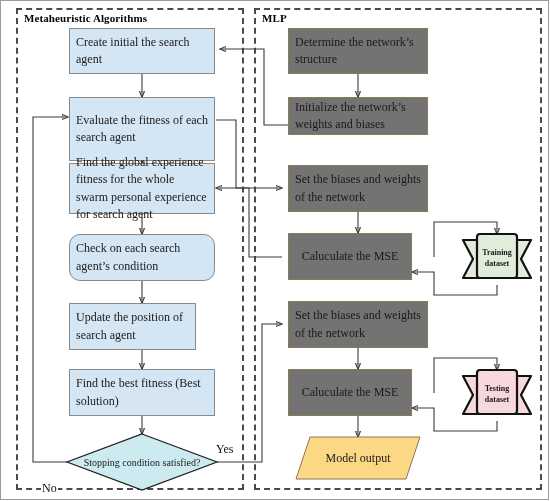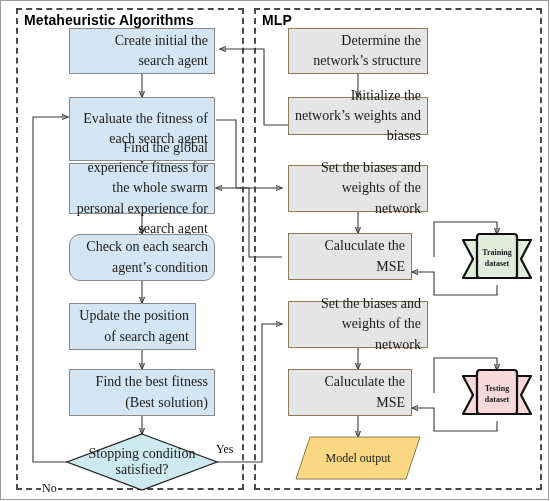--- a/index.html
+++ b/index.html
@@ -26,56 +26,56 @@
   
   .group{
     position:absolute;
     border:2px dashed #4a4a4a;
     box-sizing:border-box;
     background:transparent;
   }
   .group-title{
     position:absolute;
     font-weight:bold;
-    font-size:14px;
+    font-size:11px;
     color:#000;
     letter-spacing:.1px;
     white-space:nowrap;
-    font-family:Liberation Sans, sans-serif;
+    font-family:Liberation Serif, serif;
   }
   
   .node{
     position:absolute;
     box-sizing:border-box;
     display:flex;
     align-items:center;
     justify-content:center;
-    text-align:right;
-    font-size:14px;
+    text-align:left;
+    font-size:12px;
     line-height:1.45;
     color:#1a1a1a;
     padding:2px 6px;
     font-family:"Liberation Serif","DejaVu Serif",serif;
   }
   .node.blue{
     background:#d4e6f4;
     border:1px solid #8a8a8a;
   }
   .node.yellow{
-    background:#e5e5e5;
+    background:#737373;
     border:1px solid #8a7a55;
   }
   
   .diamond-wrap{position:absolute;}
   .diamond-wrap svg{display:block;overflow:visible;}
   .diamond-label{
     position:absolute;
     left:0;top:0;width:100%;height:100%;
     display:flex;align-items:center;justify-content:center;
-    font-size:14px;color:#1a1a1a;text-align:center;
+    font-size:10px;color:#1a1a1a;text-align:center;
     font-family:"Liberation Serif","DejaVu Serif",serif;
     pointer-events:none;
   }
   
   .para-wrap{position:absolute;}
   .para-wrap svg{display:block;overflow:visible;}
   .para-label{
     position:absolute;left:0;top:0;width:100%;height:100%;
     display:flex;align-items:center;justify-content:center;
     font-size:12px;color:#1a1a1a;text-align:center;

